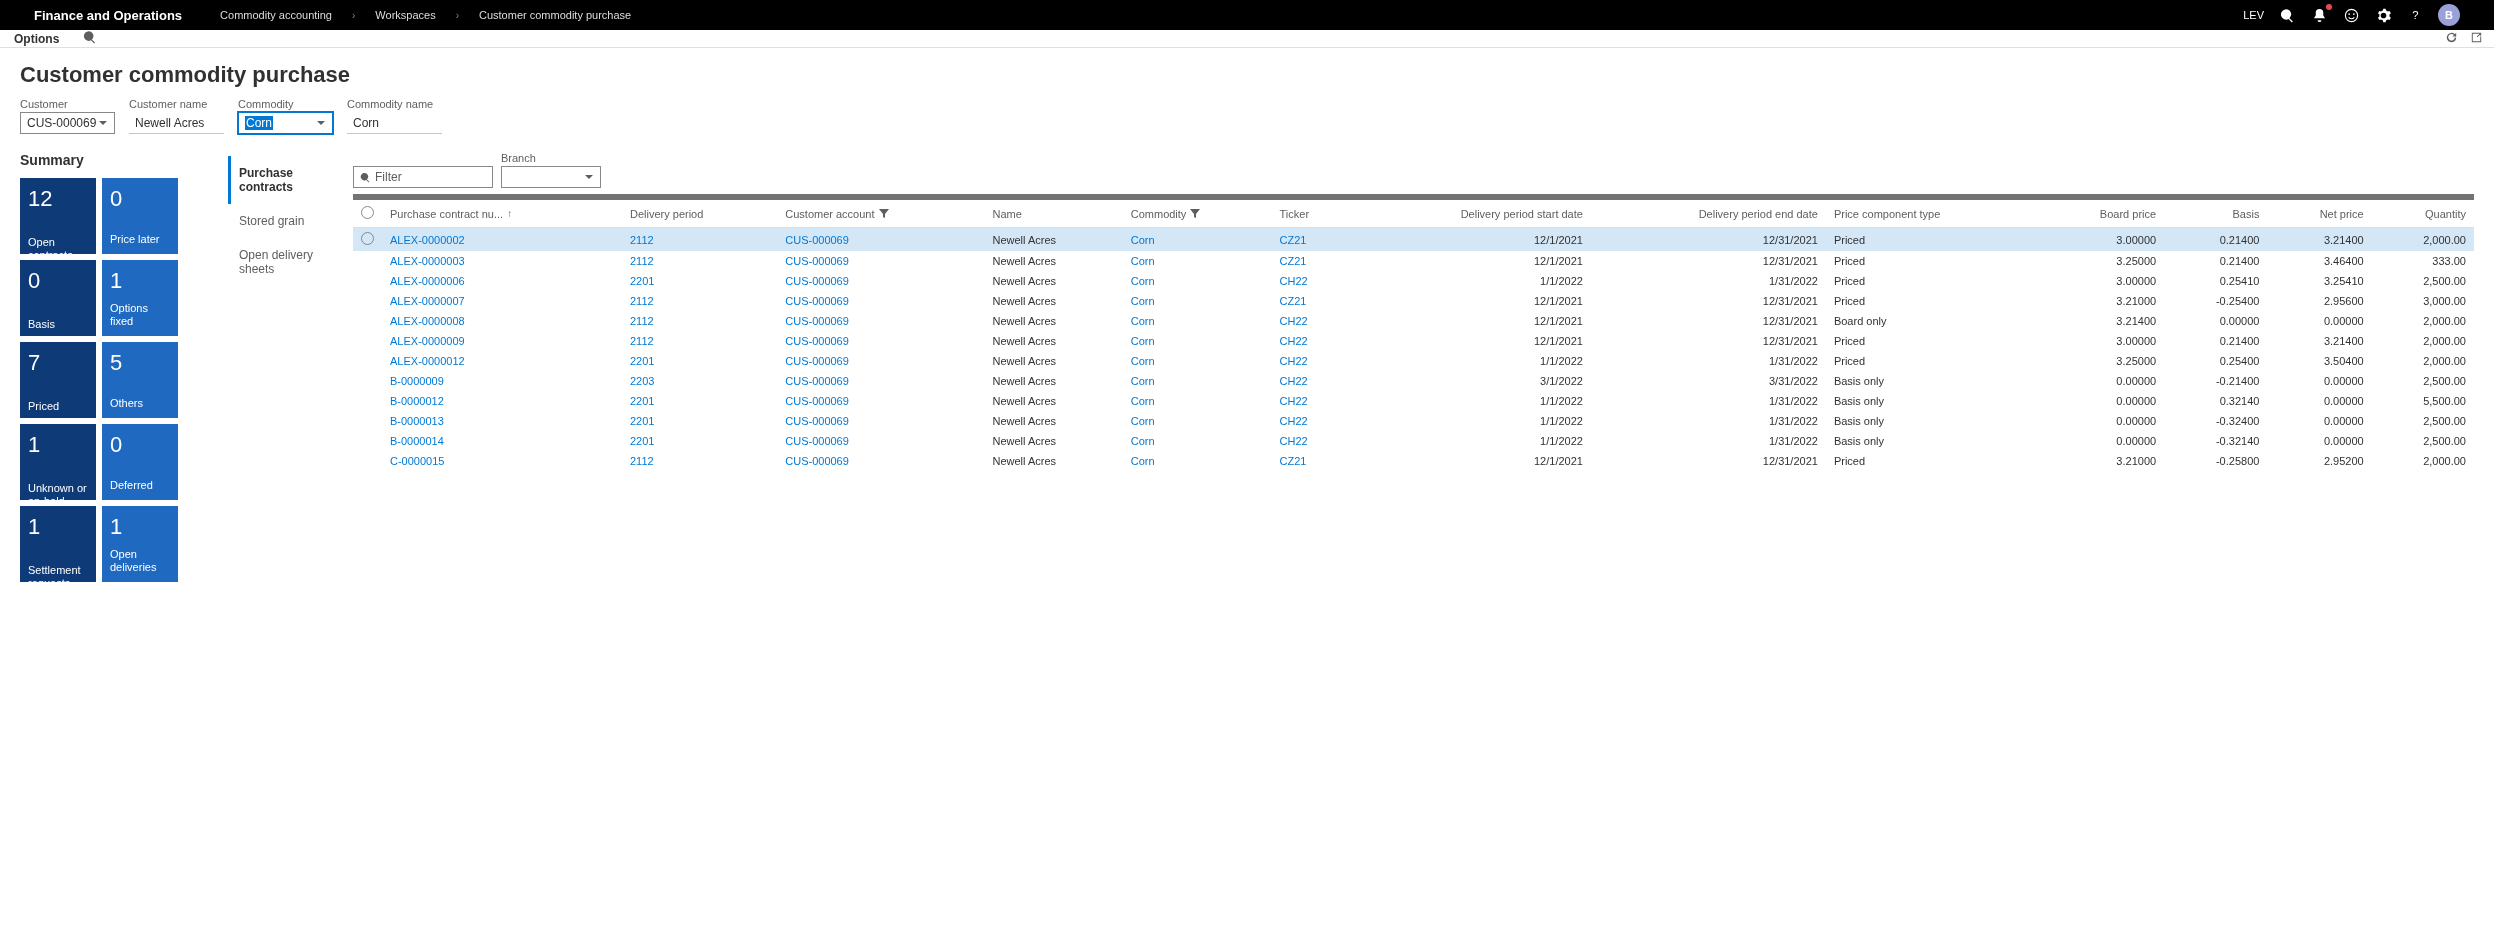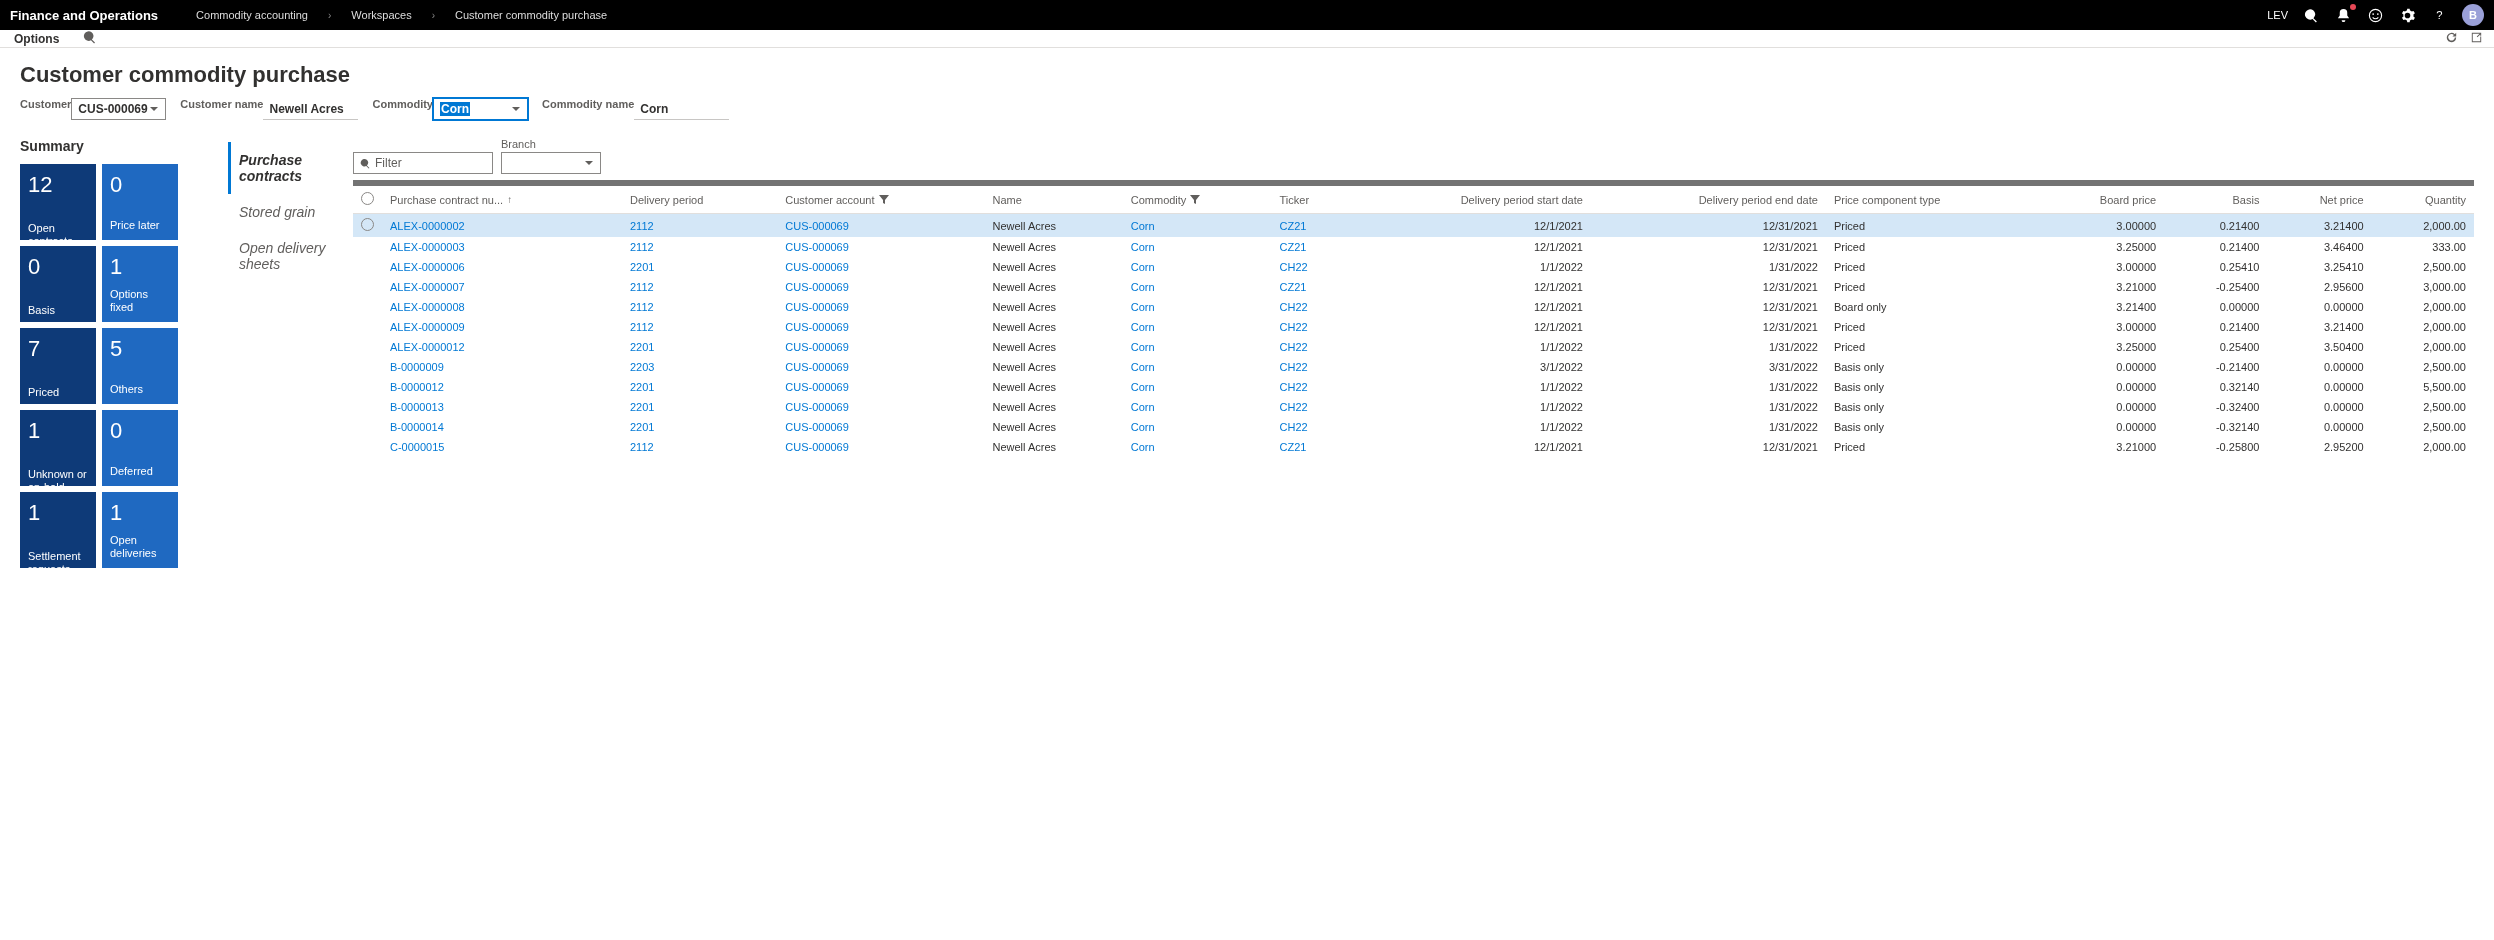--- a/index.html
+++ b/index.html
@@ -1,19 +1,19 @@
 <!DOCTYPE html>
 <html><head>
 <meta charset="utf-8">
 <style>
 * { box-sizing: border-box; margin: 0; padding: 0; }
 body { font-family: "Segoe UI", Arial, sans-serif; font-size: 12px; color: #323130; background: #fff; }
 
 
-.topbar { background: #000; color: #fff; display: flex; align-items: center; height: 30px; padding: 0 4px; }
+.topbar { background: #000; color: #fff; display: flex; align-items: center; height: 30px; padding: 0 28px; }
 .topbar .app-name { font-size: 13px; font-weight: 600; padding: 0 18px 0 6px; }
 .topbar .breadcrumb { display: flex; align-items: center; gap: 20px; font-size: 11px; color: #ddd; margin-left: 20px; }
 .topbar .breadcrumb .sep { color: #888; font-size: 10px; }
 .topbar .spacer { flex: 1; }
 .topbar .right { display: flex; align-items: center; gap: 14px; padding-right: 6px; }
 .topbar .right .txt { font-size: 11px; }
 .topbar .right .icon-btn { width: 18px; height: 18px; display: flex; align-items: center; justify-content: center; cursor: pointer; position: relative; }
 .topbar .right svg { width: 15px; height: 15px; fill: #fff; }
 .avatar { width: 22px; height: 22px; border-radius: 50%; background: #9aa0d8; color: #fff; font-size: 11px; font-weight: 600; display: flex; align-items: center; justify-content: center; }
 .badge { position: absolute; top: -2px; right: -4px; width: 6px; height: 6px; border-radius: 50%; background: #e74856; }
@@ -24,21 +24,21 @@
 .actionbar .srch svg { width: 14px; height: 14px; fill: #605e5c; }
 .actionbar .right-icons { margin-left: auto; display: flex; gap: 10px; }
 .actionbar .right-icons svg { width: 15px; height: 15px; fill: #605e5c; }
 
 
 .page { padding: 14px 20px; }
 .page-title { font-size: 22px; font-weight: 600; margin-bottom: 10px; }
 
 
 .filters { display: flex; gap: 14px; margin-bottom: 18px; }
-.filter-field { display: flex; flex-direction: row; font-weight: bold; }
+.filter-field { display: flex; flex-direction: column; }
 .filter-field label { font-size: 11px; color: #605e5c; margin-bottom: 2px; }
 .filter-field .input { border: 1px solid #8a8886; height: 22px; min-width: 95px; padding: 0 6px; font-size: 12px; display: flex; align-items: center; justify-content: space-between; background: #fff; }
 .filter-field .input.readonly { border: none; border-bottom: 1px solid #c8c6c4; background: transparent; }
 .filter-field .input.selected { border: 1px solid #0078d4; outline: 1px solid #0078d4; }
 .filter-field .input .val { white-space: nowrap; }
 .filter-field .input .highlight { background: #0078d4; color: #fff; padding: 0 1px; }
 .filter-field .input svg { width: 10px; height: 10px; fill: #605e5c; }
 
 
 .body { display: flex; gap: 28px; }
@@ -50,21 +50,21 @@
 .tile { color: #fff; padding: 8px; display: flex; flex-direction: column; justify-content: space-between; height: 76px; cursor: pointer; }
 .tile .num { font-size: 22px; font-weight: 400; }
 .tile .lbl { font-size: 11px; line-height: 1.2; }
 .tile.dark { background: #0e3a78; gap: 24px; }
 .tile.light { background: #1f69c1; }
 
 
 .details-col { flex: 1; min-width: 0; }
 .details-layout { display: flex; gap: 10px; }
 .side-tabs { width: 115px; flex-shrink: 0; padding-top: 4px; }
-.side-tab { padding: 10px 8px; font-size: 14px; color: #605e5c; cursor: pointer; border-left: 3px solid transparent; font-style: italic; }
+.side-tab { padding: 10px 8px; font-size: 12px; color: #605e5c; cursor: pointer; border-left: 3px solid transparent; }
 .side-tab.active { color: #323130; font-weight: 600; border-left-color: #0078d4; }
 
 .grid-area { flex: 1; min-width: 0; }
 .grid-toolbar { display: flex; gap: 8px; margin-bottom: 6px; }
 .tb-field { display: flex; flex-direction: column; }
 .tb-field label { font-size: 11px; margin-bottom: 1px; color: #605e5c; height: 13px; }
 .tb-input { border: 1px solid #8a8886; height: 22px; width: 140px; padding: 0 6px; display: flex; align-items: center; gap: 4px; font-size: 12px; color: #605e5c; }
 .tb-input svg { width: 11px; height: 11px; fill: #605e5c; flex-shrink: 0; }
 .tb-select { border: 1px solid #8a8886; height: 22px; width: 100px; display: flex; align-items: center; justify-content: flex-end; padding: 0 6px; }
 

